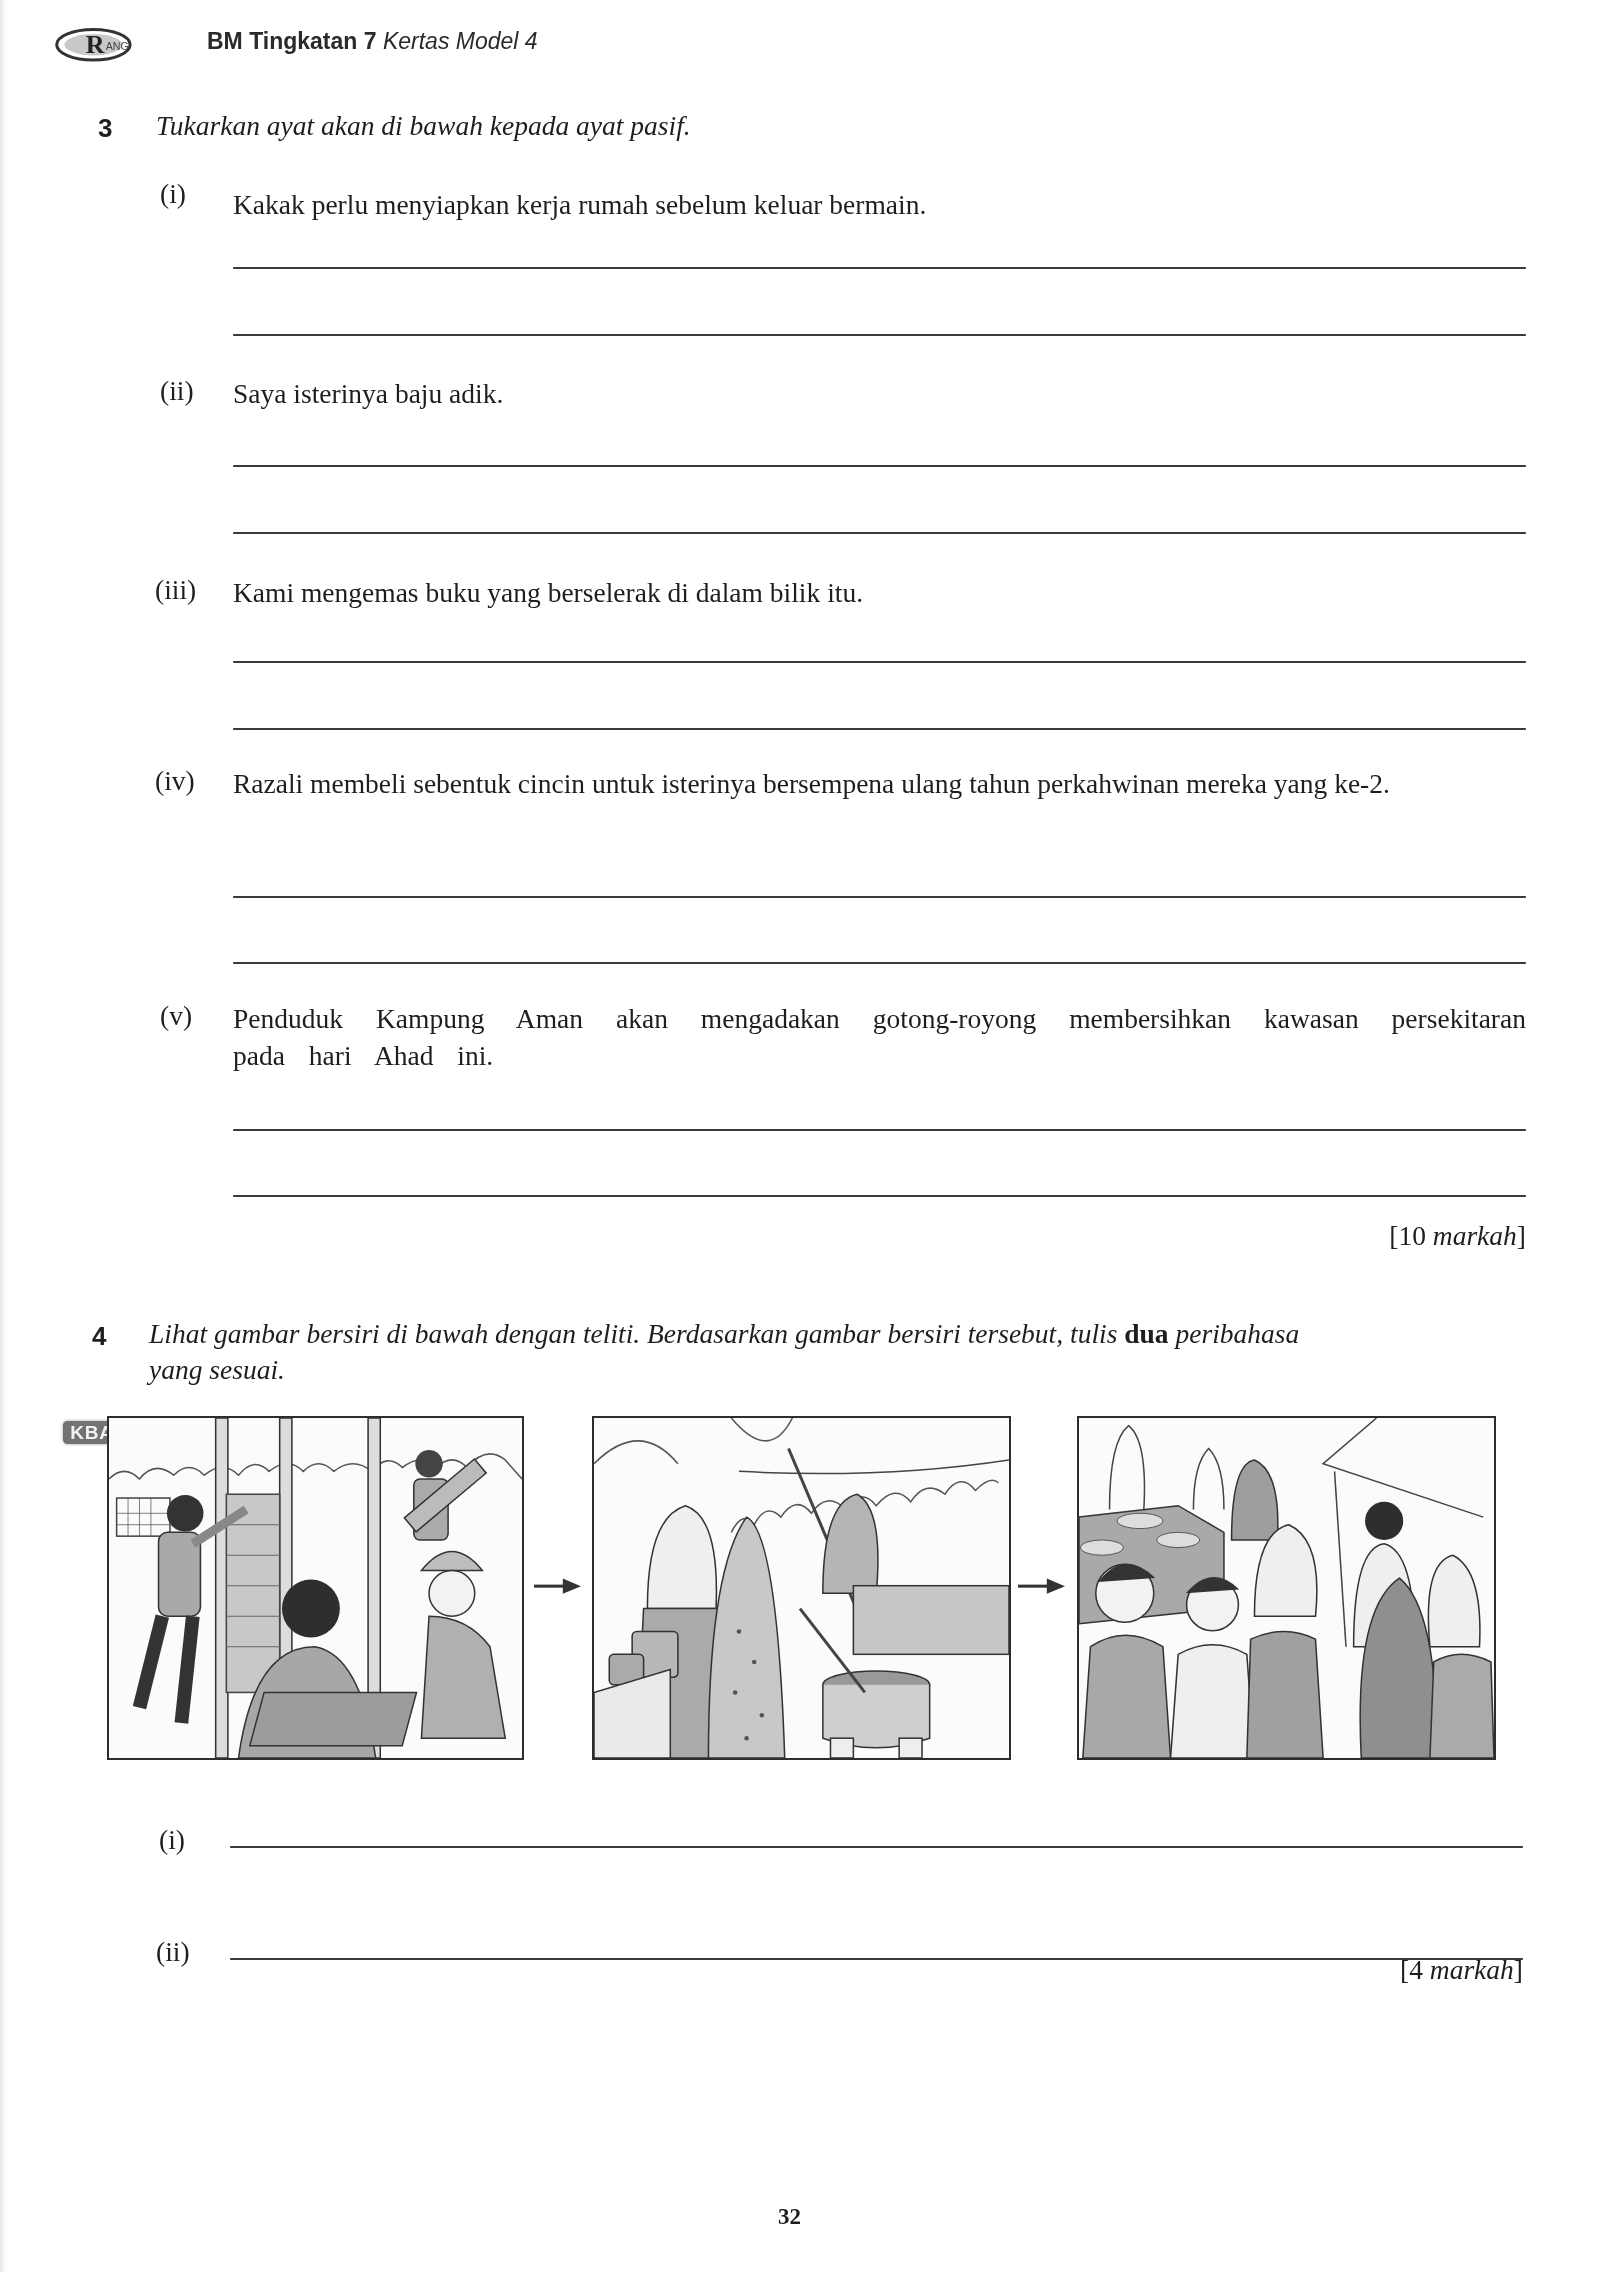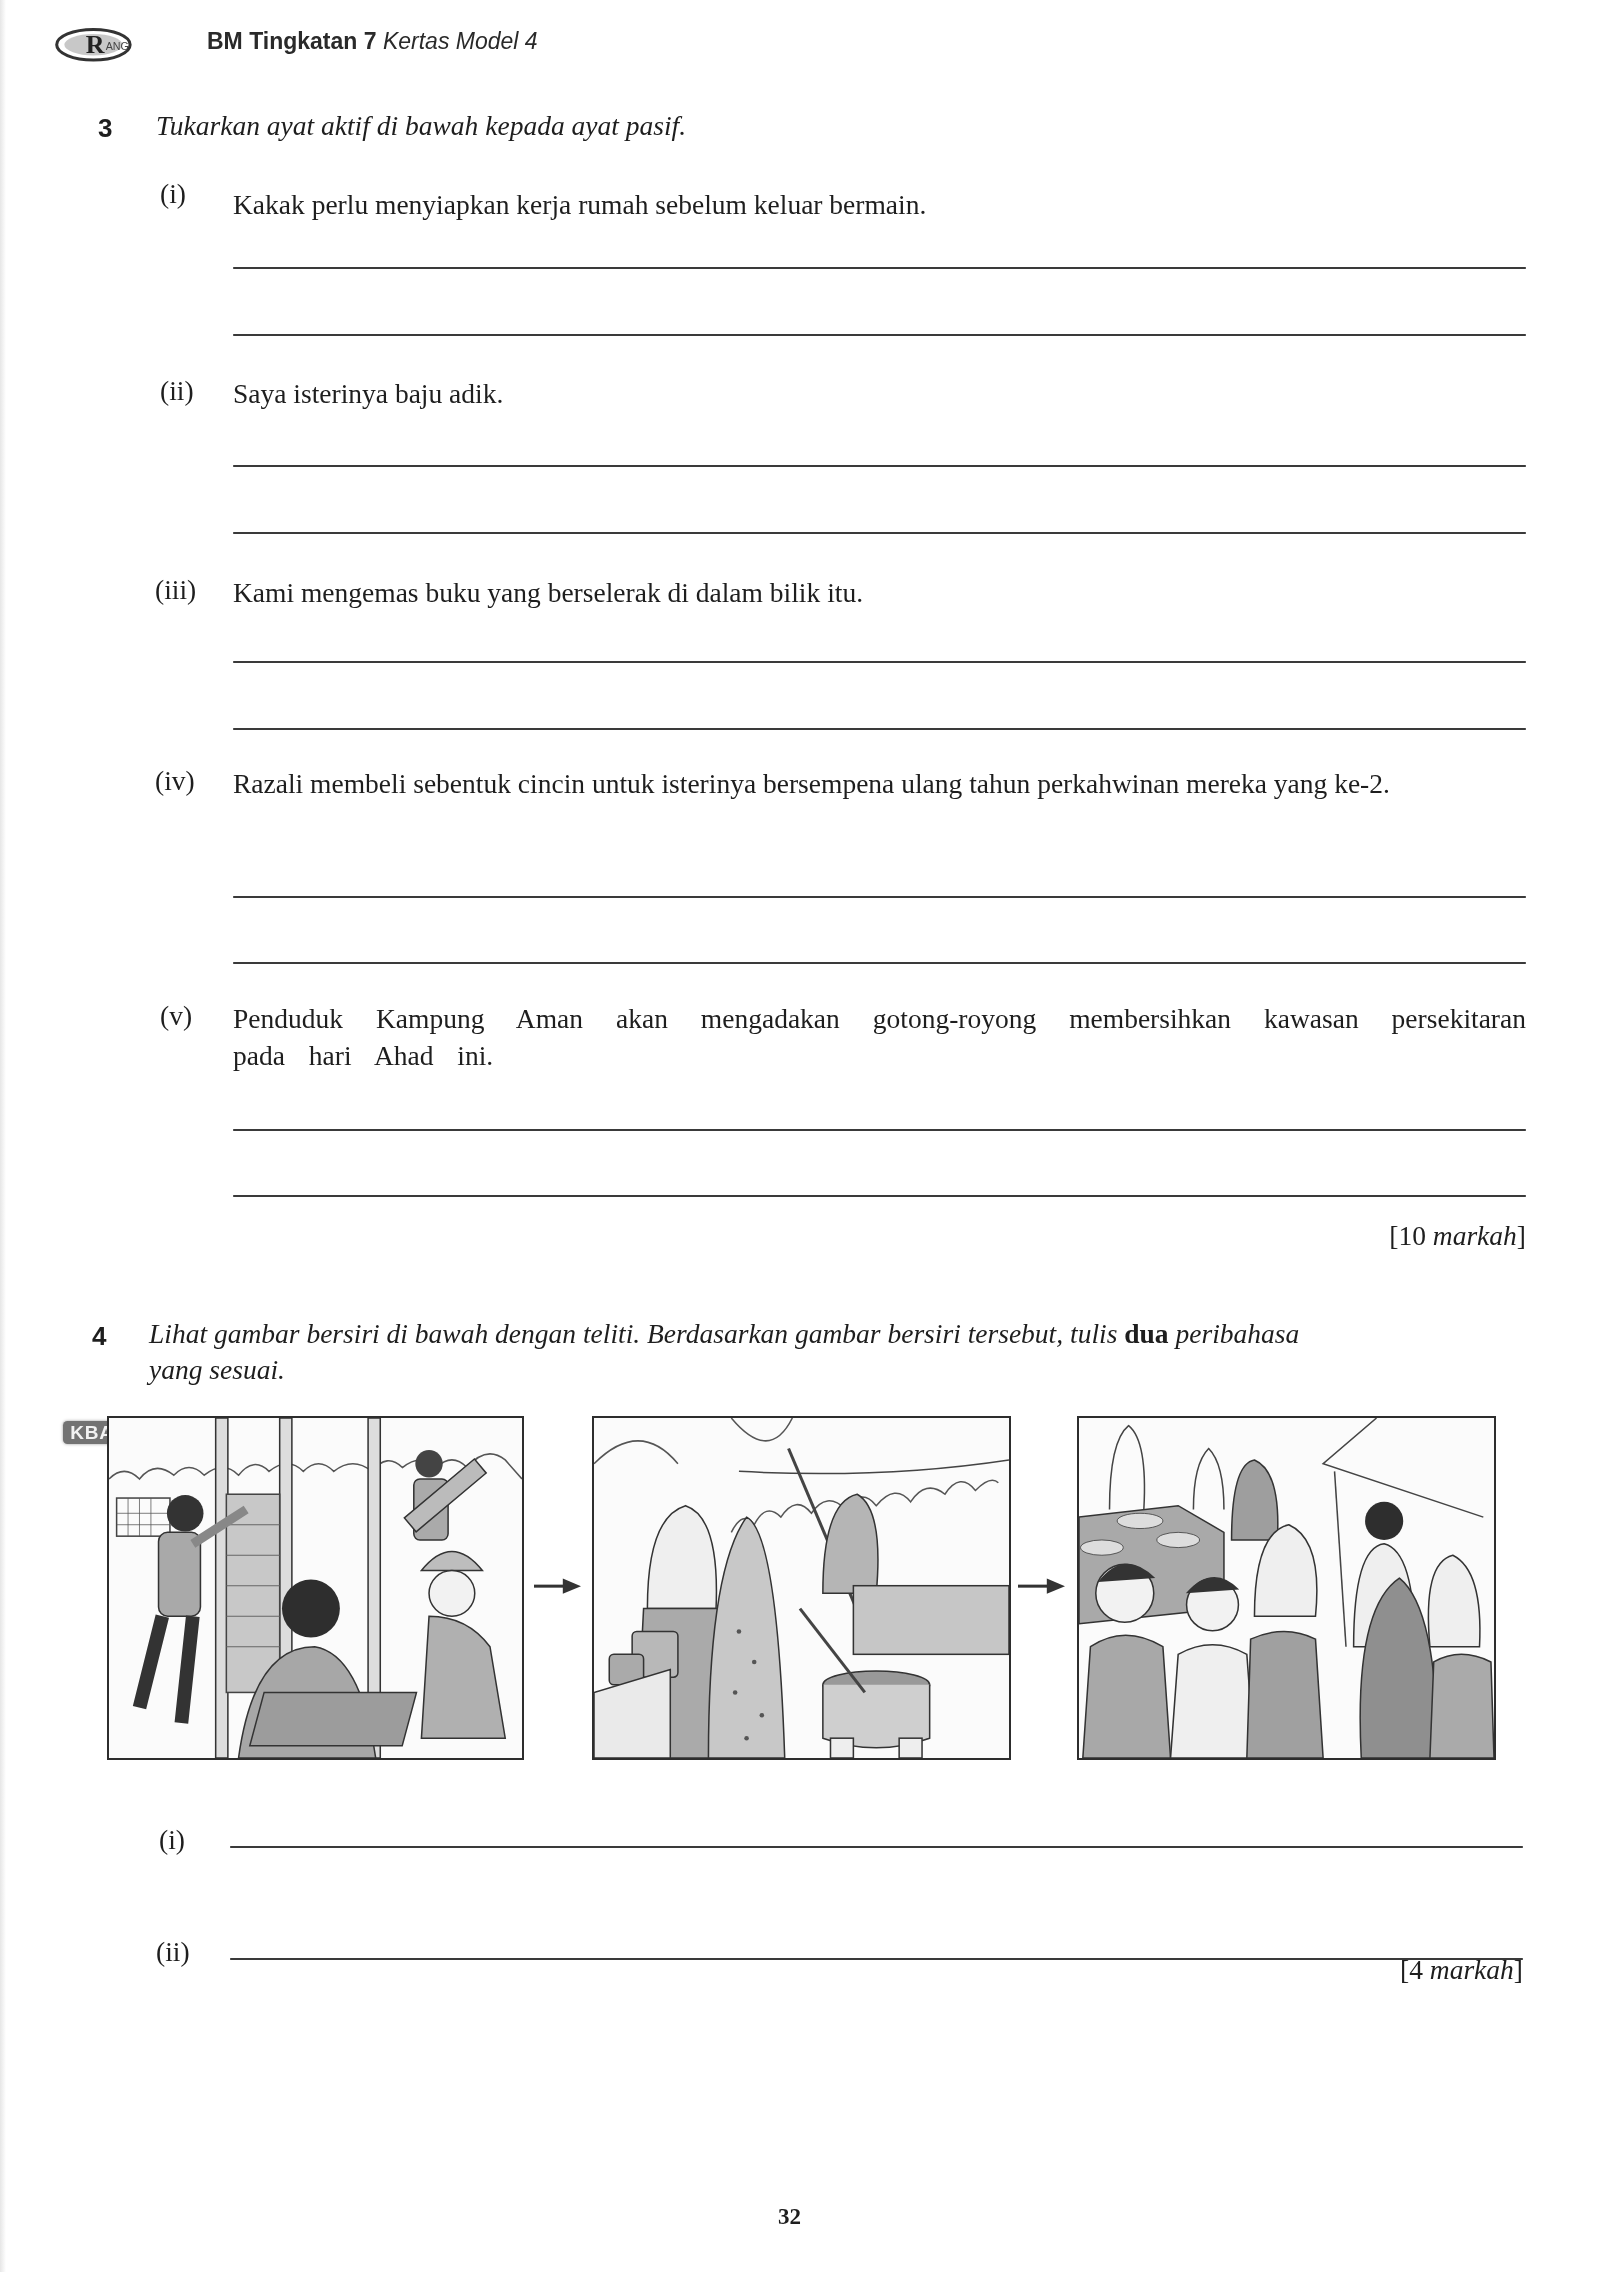--- a/index.html
+++ b/index.html
@@ -49,21 +49,21 @@
     <text x="52" y="38" font-family="Liberation Serif, serif" font-size="34" font-weight="bold" fill="#222">R</text>
     <text x="78" y="34" font-family="Liberation Sans, sans-serif" font-size="14" fill="#444">ANG</text>
   </svg>
 </div>
 <div class="abs header-title">
   <span>BM Tingkatan 7</span>
   <span class="subtitle">Kertas Model 4</span>
 </div>
 
 <div class="abs qnum" style="left:98px; top:113px;">3</div>
-<div class="abs instr" style="left:156px; top:110px;">Tukarkan ayat aktif di bawah kepada ayat pasif.</div>
+<div class="abs instr" style="left:156px; top:110px;">Tukarkan ayat akan di bawah kepada ayat pasif.</div>
 
 <div class="abs label" style="left:160px; top:178px;">(i)</div>
 <div class="abs item-text" style="left:233px; top:186px;">Kakak perlu menyiapkan kerja rumah sebelum keluar bermain.</div>
 <div class="abs rule" style="left:233px; top:267px; width:1293px;"></div>
 <div class="abs rule" style="left:233px; top:334px; width:1293px;"></div>
 
 <div class="abs label" style="left:160px; top:375px;">(ii)</div>
 <div class="abs item-text" style="left:233px; top:375px;">Saya isterinya baju adik.</div>
 <div class="abs rule" style="left:233px; top:465px; width:1293px;"></div>
 <div class="abs rule" style="left:233px; top:532px; width:1293px;"></div>

